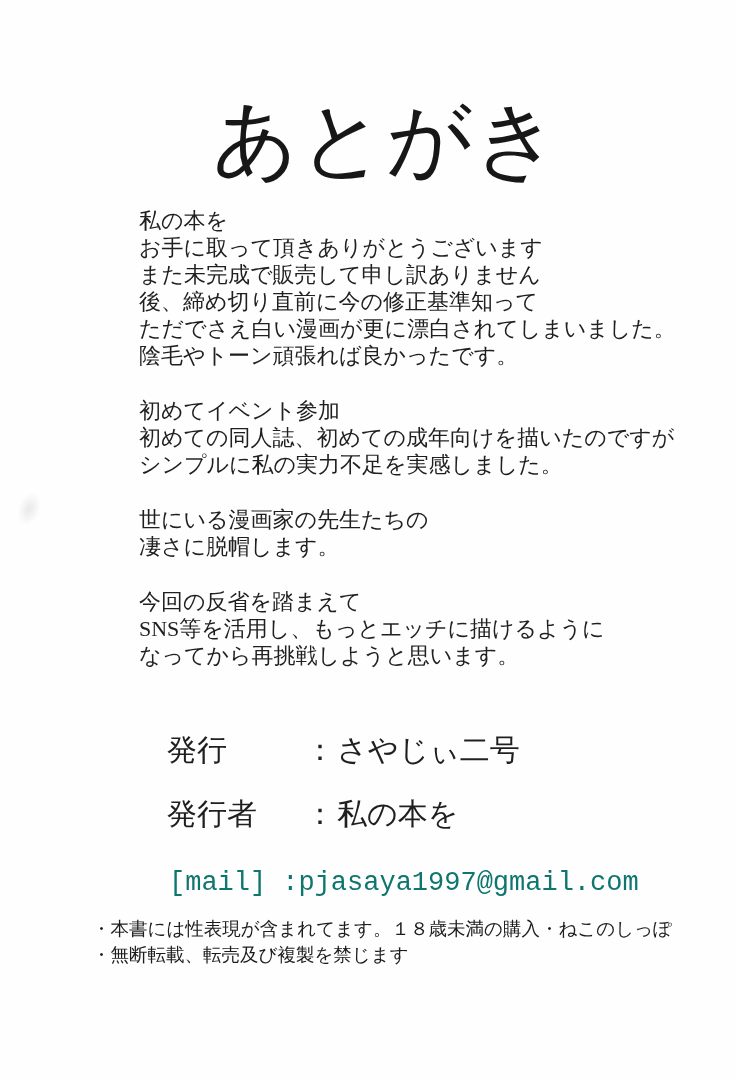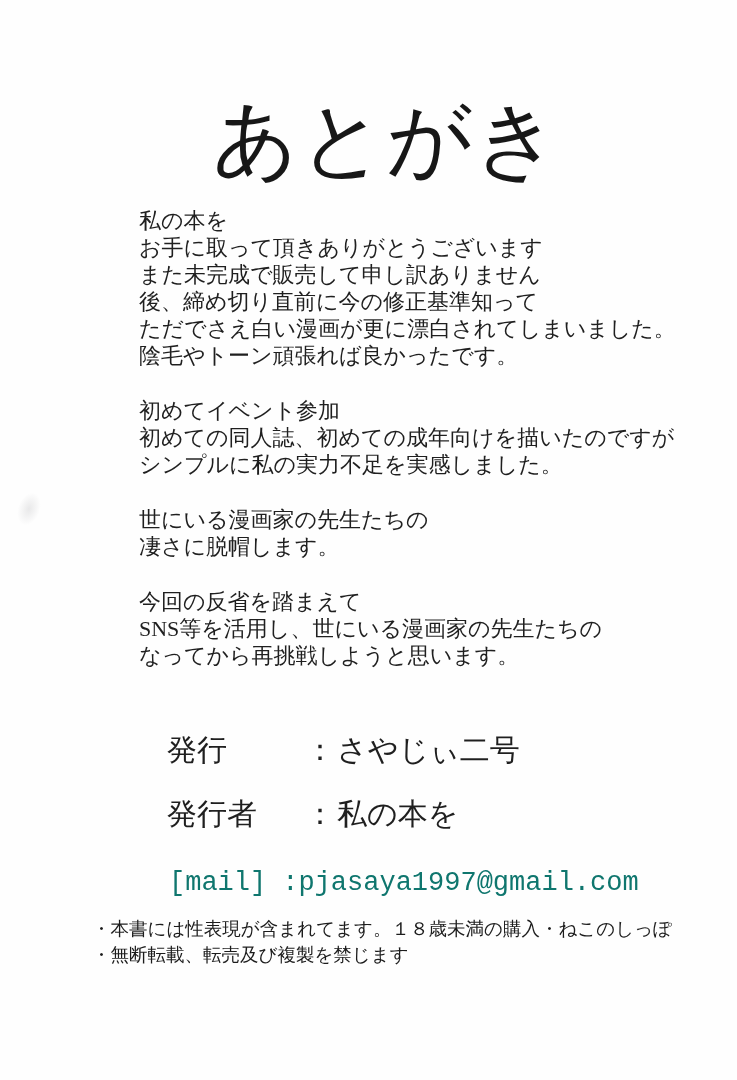--- a/index.html
+++ b/index.html
@@ -125,21 +125,21 @@
 また未完成で販売して申し訳ありません
 後、締め切り直前に今の修正基準知って
 ただでさえ白い漫画が更に漂白されてしまいました。
 陰毛やトーン頑張れば良かったです。</p>
     <p>初めてイベント参加
 初めての同人誌、初めての成年向けを描いたのですが
 シンプルに私の実力不足を実感しました。</p>
     <p>世にいる漫画家の先生たちの
 凄さに脱帽します。</p>
     <p>今回の反省を踏まえて
-SNS等を活用し、世にいる漫画家の先生たちの
+SNS等を活用し、もっとエッチに描けるように
 なってから再挑戦しようと思います。</p>
   </div>
 
   <div class="colophon">
     <div class="colo-row">
       <span class="colo-label">発行</span><span class="colo-sep">：</span><span class="colo-value">さやじぃ二号</span>
     </div>
     <div class="colo-row">
       <span class="colo-label">発行者</span><span class="colo-sep">：</span><span class="colo-value">私の本を</span>
     </div>

